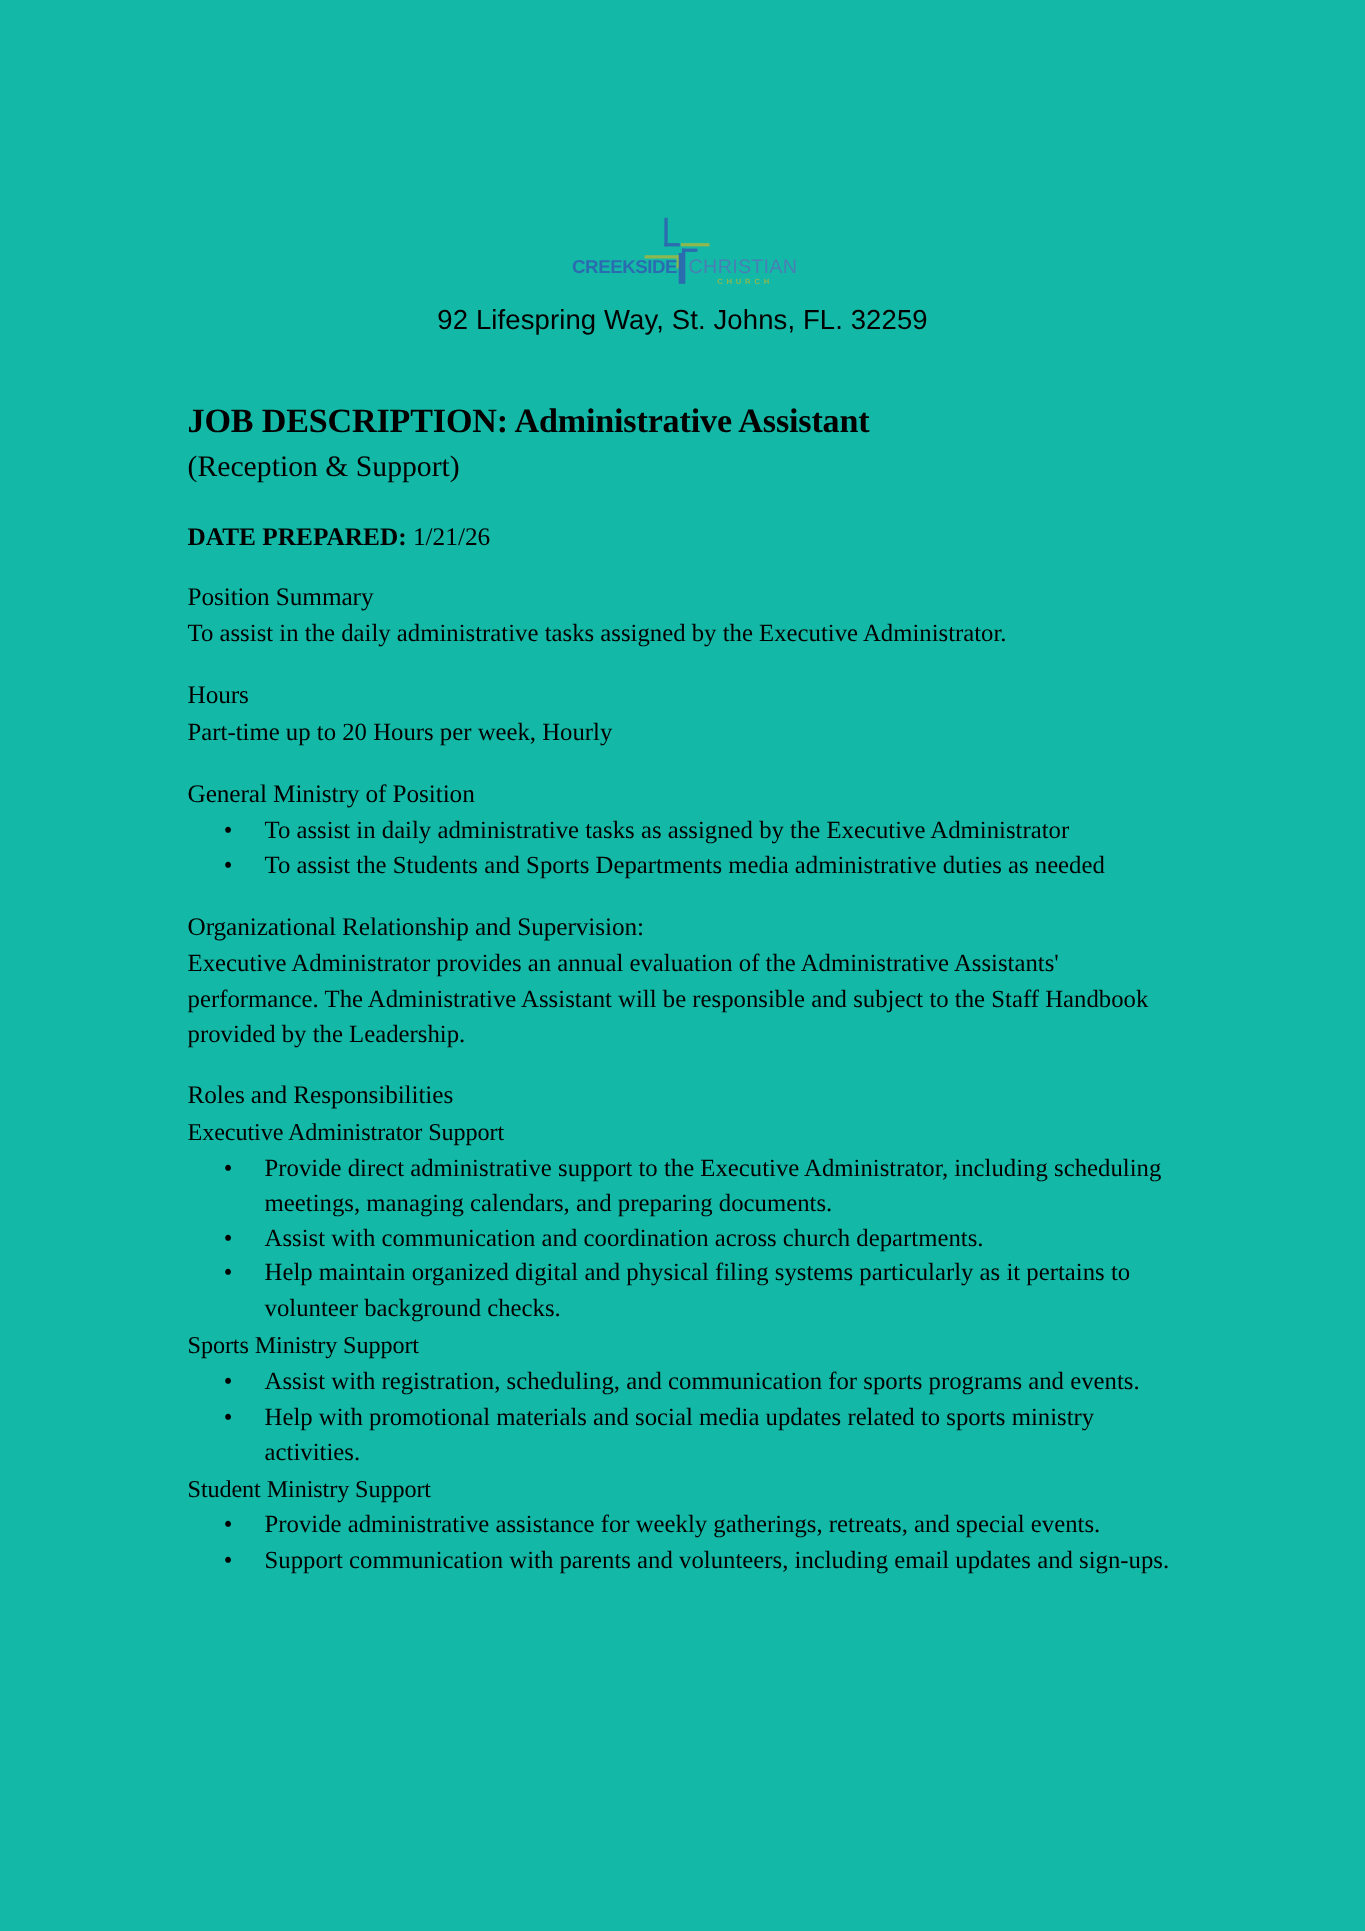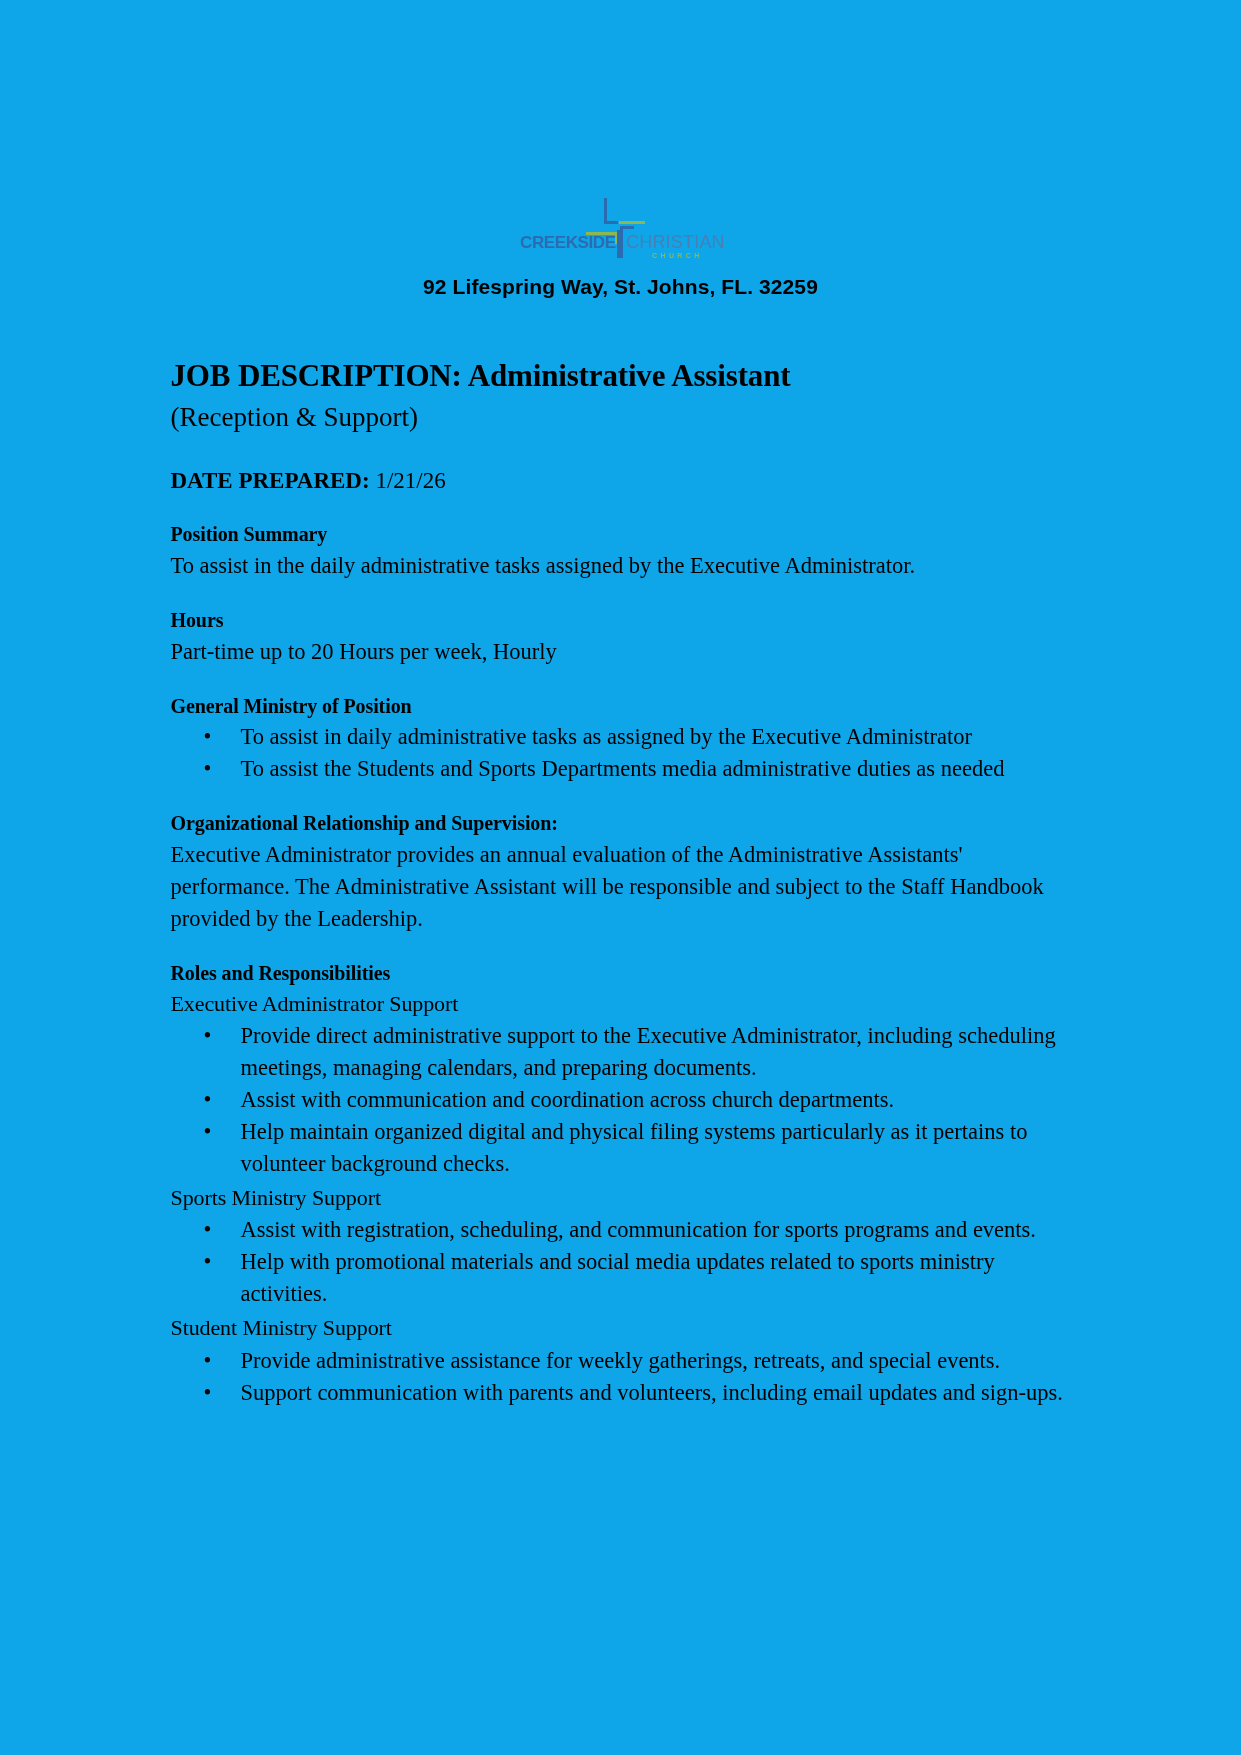--- a/index.html
+++ b/index.html
@@ -16,43 +16,43 @@
     position: relative;
     overflow: hidden;
   }
 
   .page {
     width: 1241px;
     height: 1755px;
     box-sizing: border-box;
     padding: 0;
     position: relative;
-    background: #0ea5e9;
+    background: #14b8a6;
   }
 
   
   .letterhead {
     padding-top: 196px;
     text-align: center;
   }
 
   .logo-wrap {
     display: inline-block;
     position: relative;
     height: 72px;
   }
 
   .logo-svg {
     display: block;
   }
 
   .addr-line {
     font-family: "Liberation Sans", "DejaVu Sans", sans-serif;
-    font-weight: bold;
-    font-size: 21px;
+    font-weight: normal;
+    font-size: 25px;
     letter-spacing: 0.1px;
     color: #000000;
     line-height: 1.44;
   }
 
   
   .content {
     margin: 0 auto;
     width: 920px;
     padding-left: 10px;
@@ -77,22 +77,22 @@
   .date-line {
     font-size: 23px;
     margin-top: 34px;
     line-height: 1.25;
   }
   .date-line .lbl {
     font-weight: bold;
   }
 
   h2.section-head {
-    font-size: 20px;
-    font-weight: bold;
+    font-size: 23px;
+    font-weight: normal;
     margin: 26px 0 0 0;
     line-height: 1.25;
     letter-spacing: -0.1px;
   }
 
   h3.sub-head {
     font-size: 22px;
     font-weight: normal;
     margin: 4px 0 0 0;
     line-height: 1.3;

